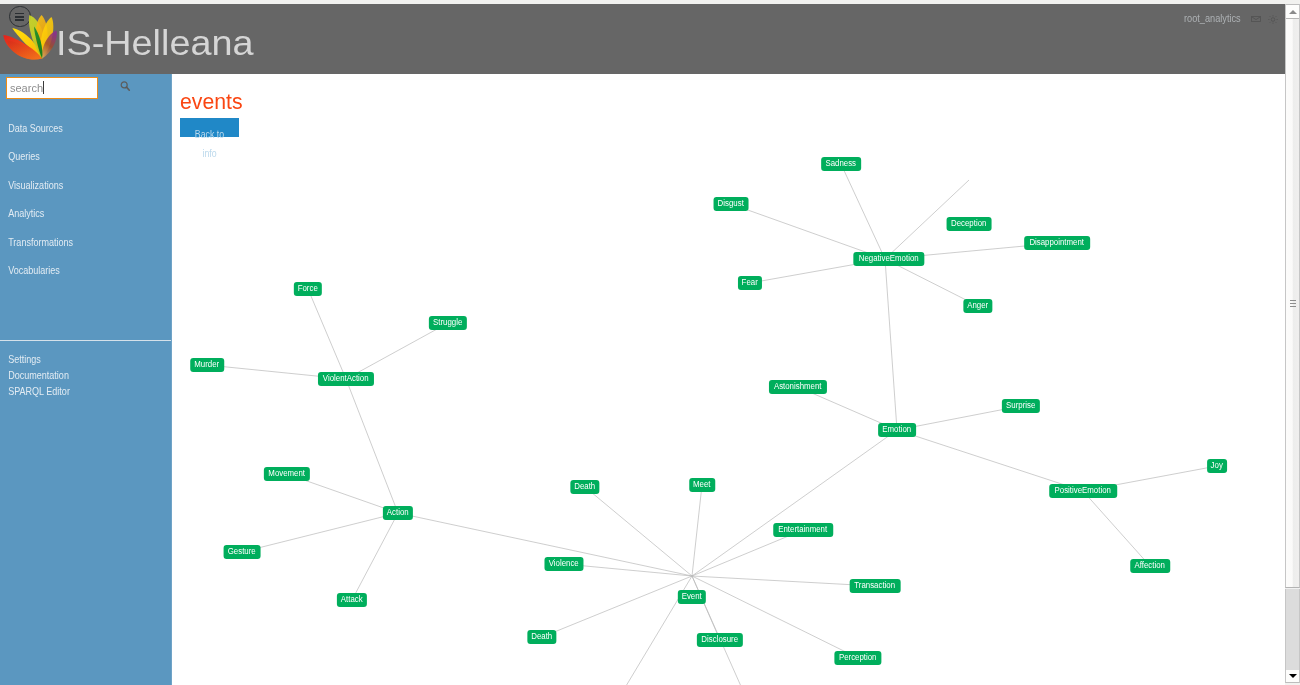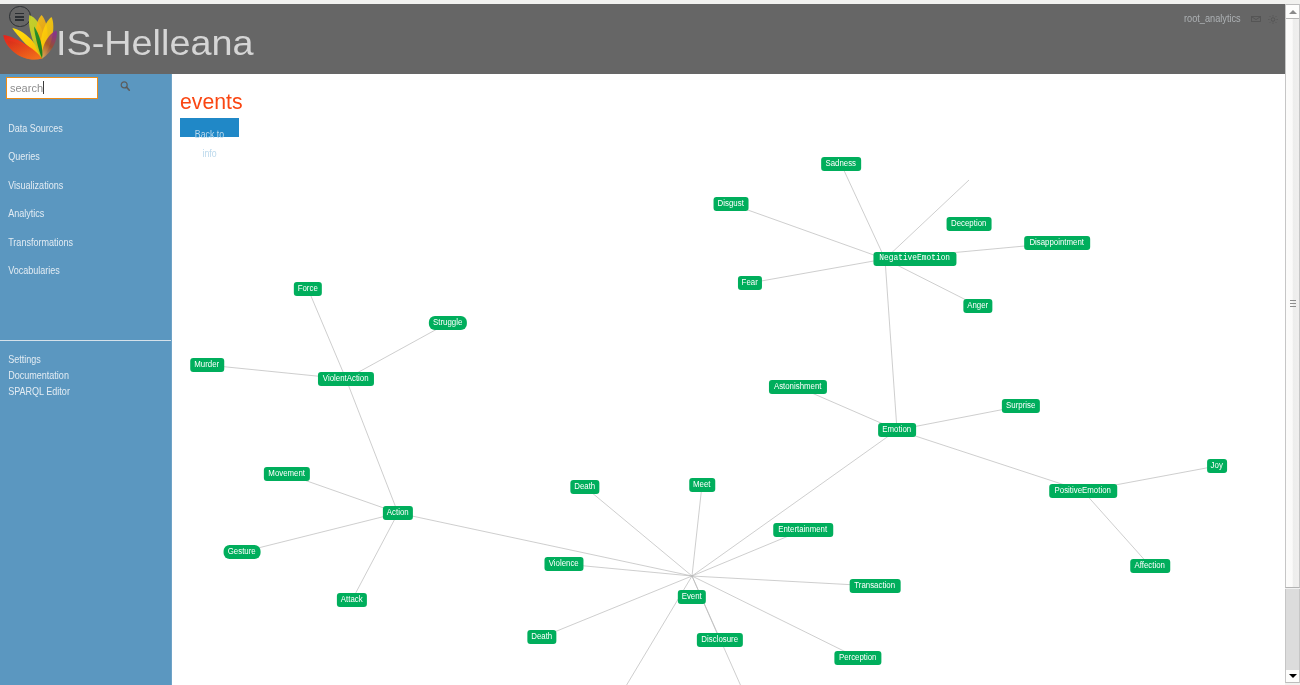--- a/index.html
+++ b/index.html
@@ -238,38 +238,38 @@
             <line stroke="#b9b9b9" stroke-width="0.7" x1="520" y1="502" x2="370" y2="563"></line>
             <line stroke="#b9b9b9" stroke-width="0.7" x1="520" y1="502" x2="548" y2="566"></line>
             <line stroke="#b9b9b9" stroke-width="0.7" x1="520" y1="502" x2="686" y2="584"></line>
             <line stroke="#b9b9b9" stroke-width="0.7" x1="520" y1="502" x2="439" y2="637"></line>
             <line stroke="#b9b9b9" stroke-width="0.7" x1="520" y1="502" x2="580" y2="637"></line>
           </svg>
           <div class="gnode" style="left: 669px; top: 90px;"><span>Sadness</span></div>
           <div class="gnode" style="left: 797px; top: 106px; margin-top: 44px;"><span>Deception</span></div>
           <div class="gnode" style="left: 559px; top: 130px;"><span>Disgust</span></div>
           <div class="gnode" style="left: 885px; top: 169px;"><span>Disappointment</span></div>
-          <div class="gnode" style="left: 743px; top: 185px; font-family: Liberation Mono, monospace;"><span>NegativeEmotion</span></div>
+          <div class="gnode" style="left: 717px; top: 185px;"><span>NegativeEmotion</span></div>
           <div class="gnode" style="left: 578px; top: 209px;"><span>Fear</span></div>
           <div class="gnode" style="left: 136px; top: 215px;"><span>Force</span></div>
           <div class="gnode" style="left: 806px; top: 232px;"><span>Anger</span></div>
-          <div class="gnode" style="left: 276px; top: 249px; border-radius: 6px;"><span>Struggle</span></div>
+          <div class="gnode" style="left: 276px; top: 249px;"><span>Struggle</span></div>
           <div class="gnode" style="left: 35px; top: 291px;"><span>Murder</span></div>
           <div class="gnode" style="left: 174px; top: 305px;"><span>ViolentAction</span></div>
           <div class="gnode" style="left: 626px; top: 313px;"><span>Astonishment</span></div>
           <div class="gnode" style="left: 849px; top: 332px;"><span>Surprise</span></div>
           <div class="gnode" style="left: 725px; top: 356px;"><span>Emotion</span></div>
           <div class="gnode" style="left: 1045px; top: 392px;"><span>Joy</span></div>
           <div class="gnode" style="left: 115px; top: 400px;"><span>Movement</span></div>
           <div class="gnode" style="left: 530px; top: 411px;"><span>Meet</span></div>
           <div class="gnode" style="left: 413px; top: 413px;"><span>Death</span></div>
           <div class="gnode" style="left: 911px; top: 417px;"><span>PositiveEmotion</span></div>
           <div class="gnode" style="left: 226px; top: 439px;"><span>Action</span></div>
           <div class="gnode" style="left: 631px; top: 456px;"><span>Entertainment</span></div>
-          <div class="gnode" style="left: 70px; top: 478px; border-radius: 6px;"><span>Gesture</span></div>
+          <div class="gnode" style="left: 70px; top: 478px;"><span>Gesture</span></div>
           <div class="gnode" style="left: 392px; top: 490px;"><span>Violence</span></div>
           <div class="gnode" style="left: 978px; top: 492px;"><span>Affection</span></div>
           <div class="gnode" style="left: 520px; top: 523px;"><span>Event</span></div>
           <div class="gnode" style="left: 703px; top: 512px;"><span>Transaction</span></div>
           <div class="gnode" style="left: 180px; top: 526px;"><span>Attack</span></div>
           <div class="gnode" style="left: 370px; top: 563px;"><span>Death</span></div>
           <div class="gnode" style="left: 548px; top: 566px;"><span>Disclosure</span></div>
           <div class="gnode" style="left: 686px; top: 584px;"><span>Perception</span></div>
         </div>
     </div>

